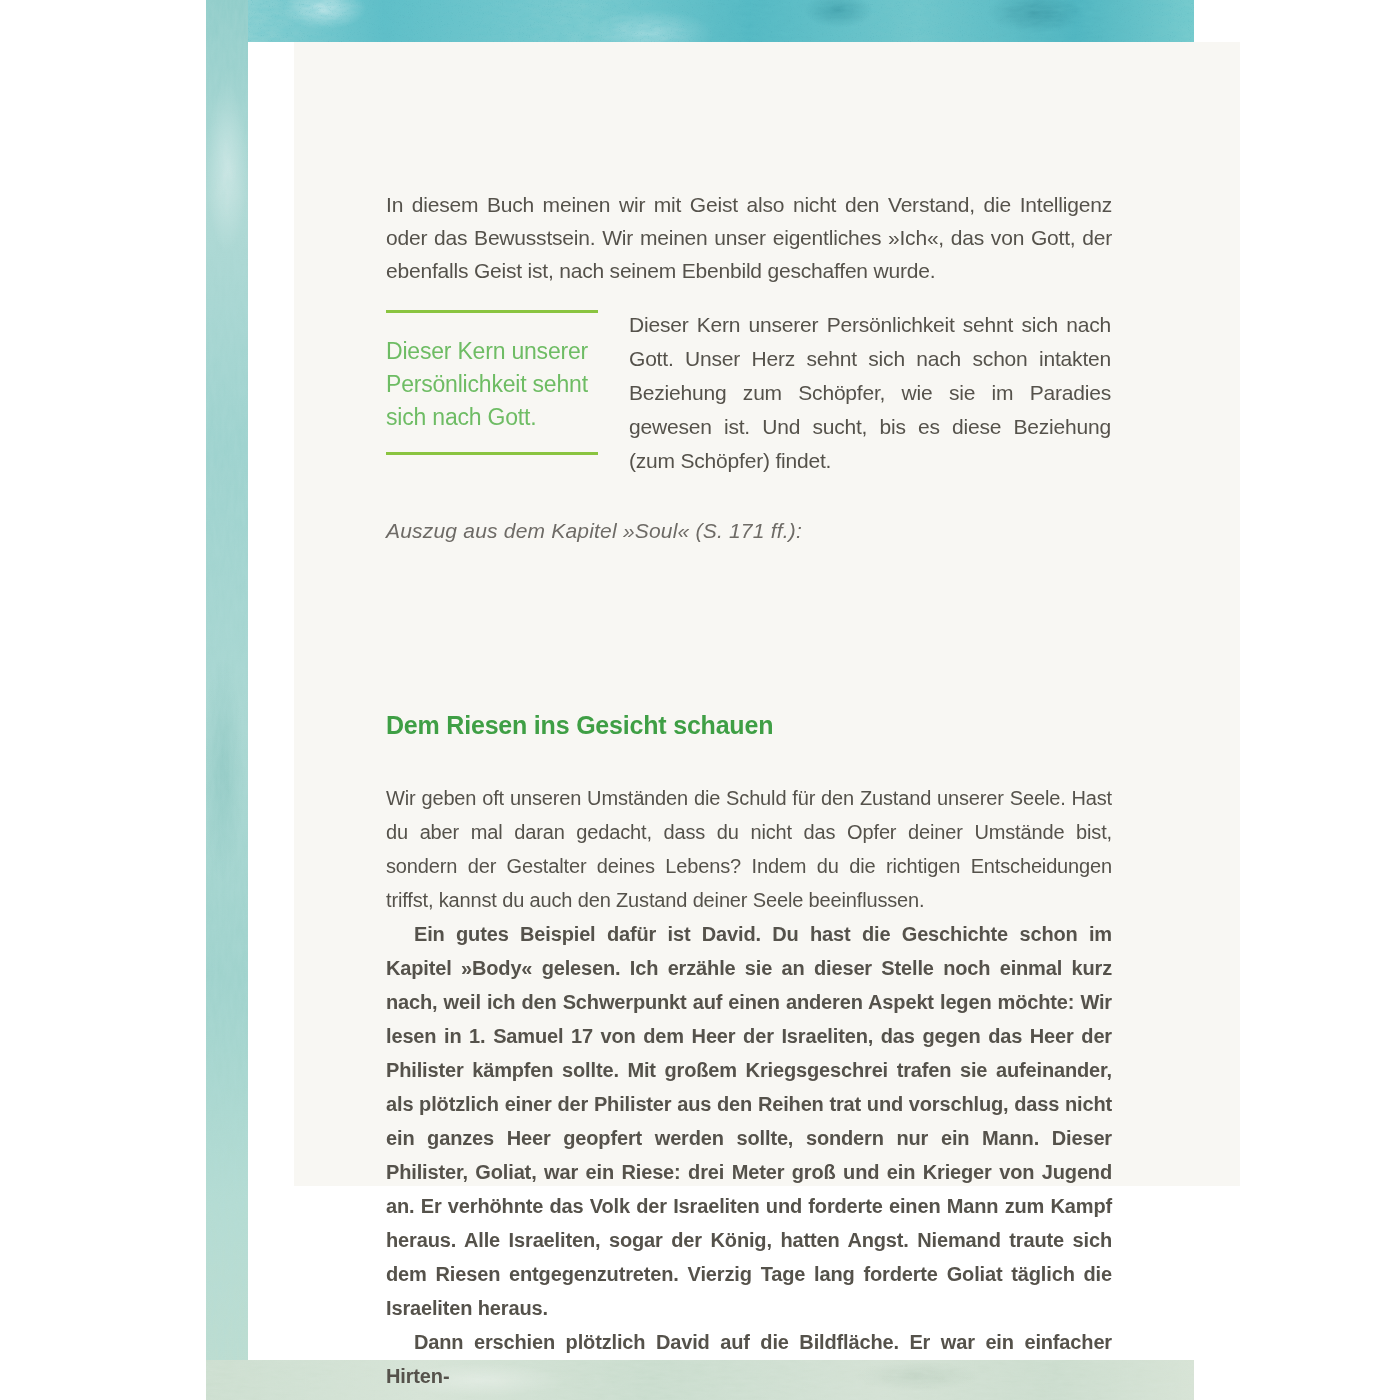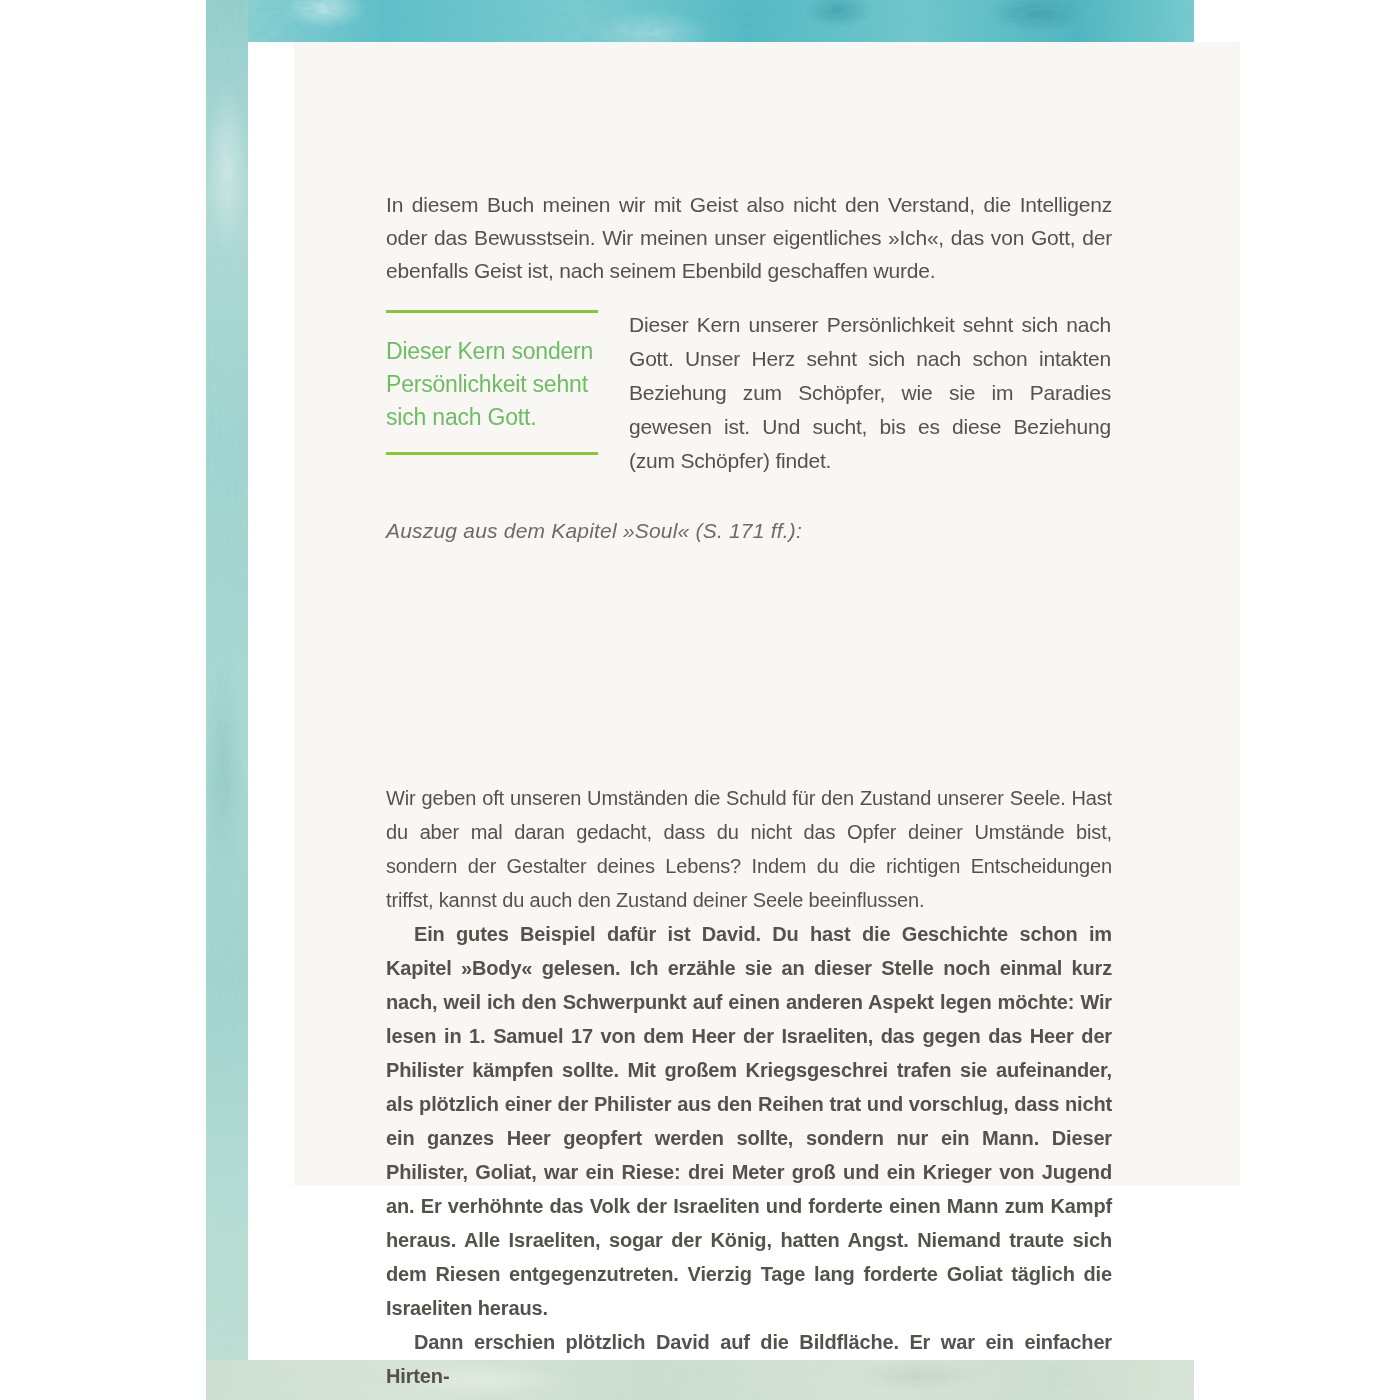--- a/index.html
+++ b/index.html
@@ -169,28 +169,29 @@
         <rect width="100%" height="100%" filter="url(#wcBottom)" opacity="0.5"></rect>
       </svg>
     </div>
   </div>
 
   <div class="page">
 
     <p class="intro">In diesem Buch meinen wir mit Geist also nicht den Verstand, die Intelligenz oder das Bewusstsein. Wir meinen unser eigentliches »Ich«, das von Gott, der ebenfalls Geist ist, nach seinem Ebenbild geschaffen wurde.</p>
 
     <div class="pullquote">
-      <p>Dieser Kern sondern Persönlichkeit sehnt sich nach Gott.</p>
+      <p>Dieser Kern unserer Persönlichkeit sehnt sich nach Gott.</p>
     </div>
 
     <p class="quote-body">Dieser Kern unserer Persönlichkeit sehnt sich nach Gott. Unser Herz sehnt sich nach schon intakten Beziehung zum Schöpfer, wie sie im Paradies gewesen ist. Und sucht, bis es diese Beziehung (zum Schöpfer) findet.</p>
 
     <p class="caption">Auszug aus dem Kapitel »Soul« (S. 171 ff.):</p>
 
 
+    <h2 class="section-heading">Dem Riesen ins Gesicht schauen</h2>
 
     <div class="body-text">
       <p>Wir geben oft unseren Umständen die Schuld für den Zustand unserer Seele. Hast du aber mal daran gedacht, dass du nicht das Opfer deiner Umstände bist, sondern der Gestalter deines Lebens? Indem du die richtigen Entscheidungen triffst, kannst du auch den Zustand deiner Seele beeinflussen.</p>
       <p class="indent">Ein gutes Beispiel dafür ist David. Du hast die Geschichte schon im Kapitel »Body« gelesen. Ich erzähle sie an dieser Stelle noch einmal kurz nach, weil ich den Schwerpunkt auf einen anderen Aspekt legen möchte: Wir lesen in 1. Samuel 17 von dem Heer der Israeliten, das gegen das Heer der Philister kämpfen sollte. Mit großem Kriegsgeschrei trafen sie aufeinander, als plötzlich einer der Philister aus den Reihen trat und vorschlug, dass nicht ein ganzes Heer geopfert werden sollte, sondern nur ein Mann. Dieser Philister, Goliat, war ein Riese: drei Meter groß und ein Krieger von Jugend an. Er verhöhnte das Volk der Israeliten und forderte einen Mann zum Kampf heraus. Alle Israeliten, sogar der König, hatten Angst. Niemand traute sich dem Riesen entgegenzutreten. Vierzig Tage lang forderte Goliat täglich die Israeliten heraus.</p>
       <p class="indent">Dann erschien plötzlich David auf die Bildfläche. Er war ein einfacher Hirten-</p>
     </div>
 
   </div>
 </div>
 

